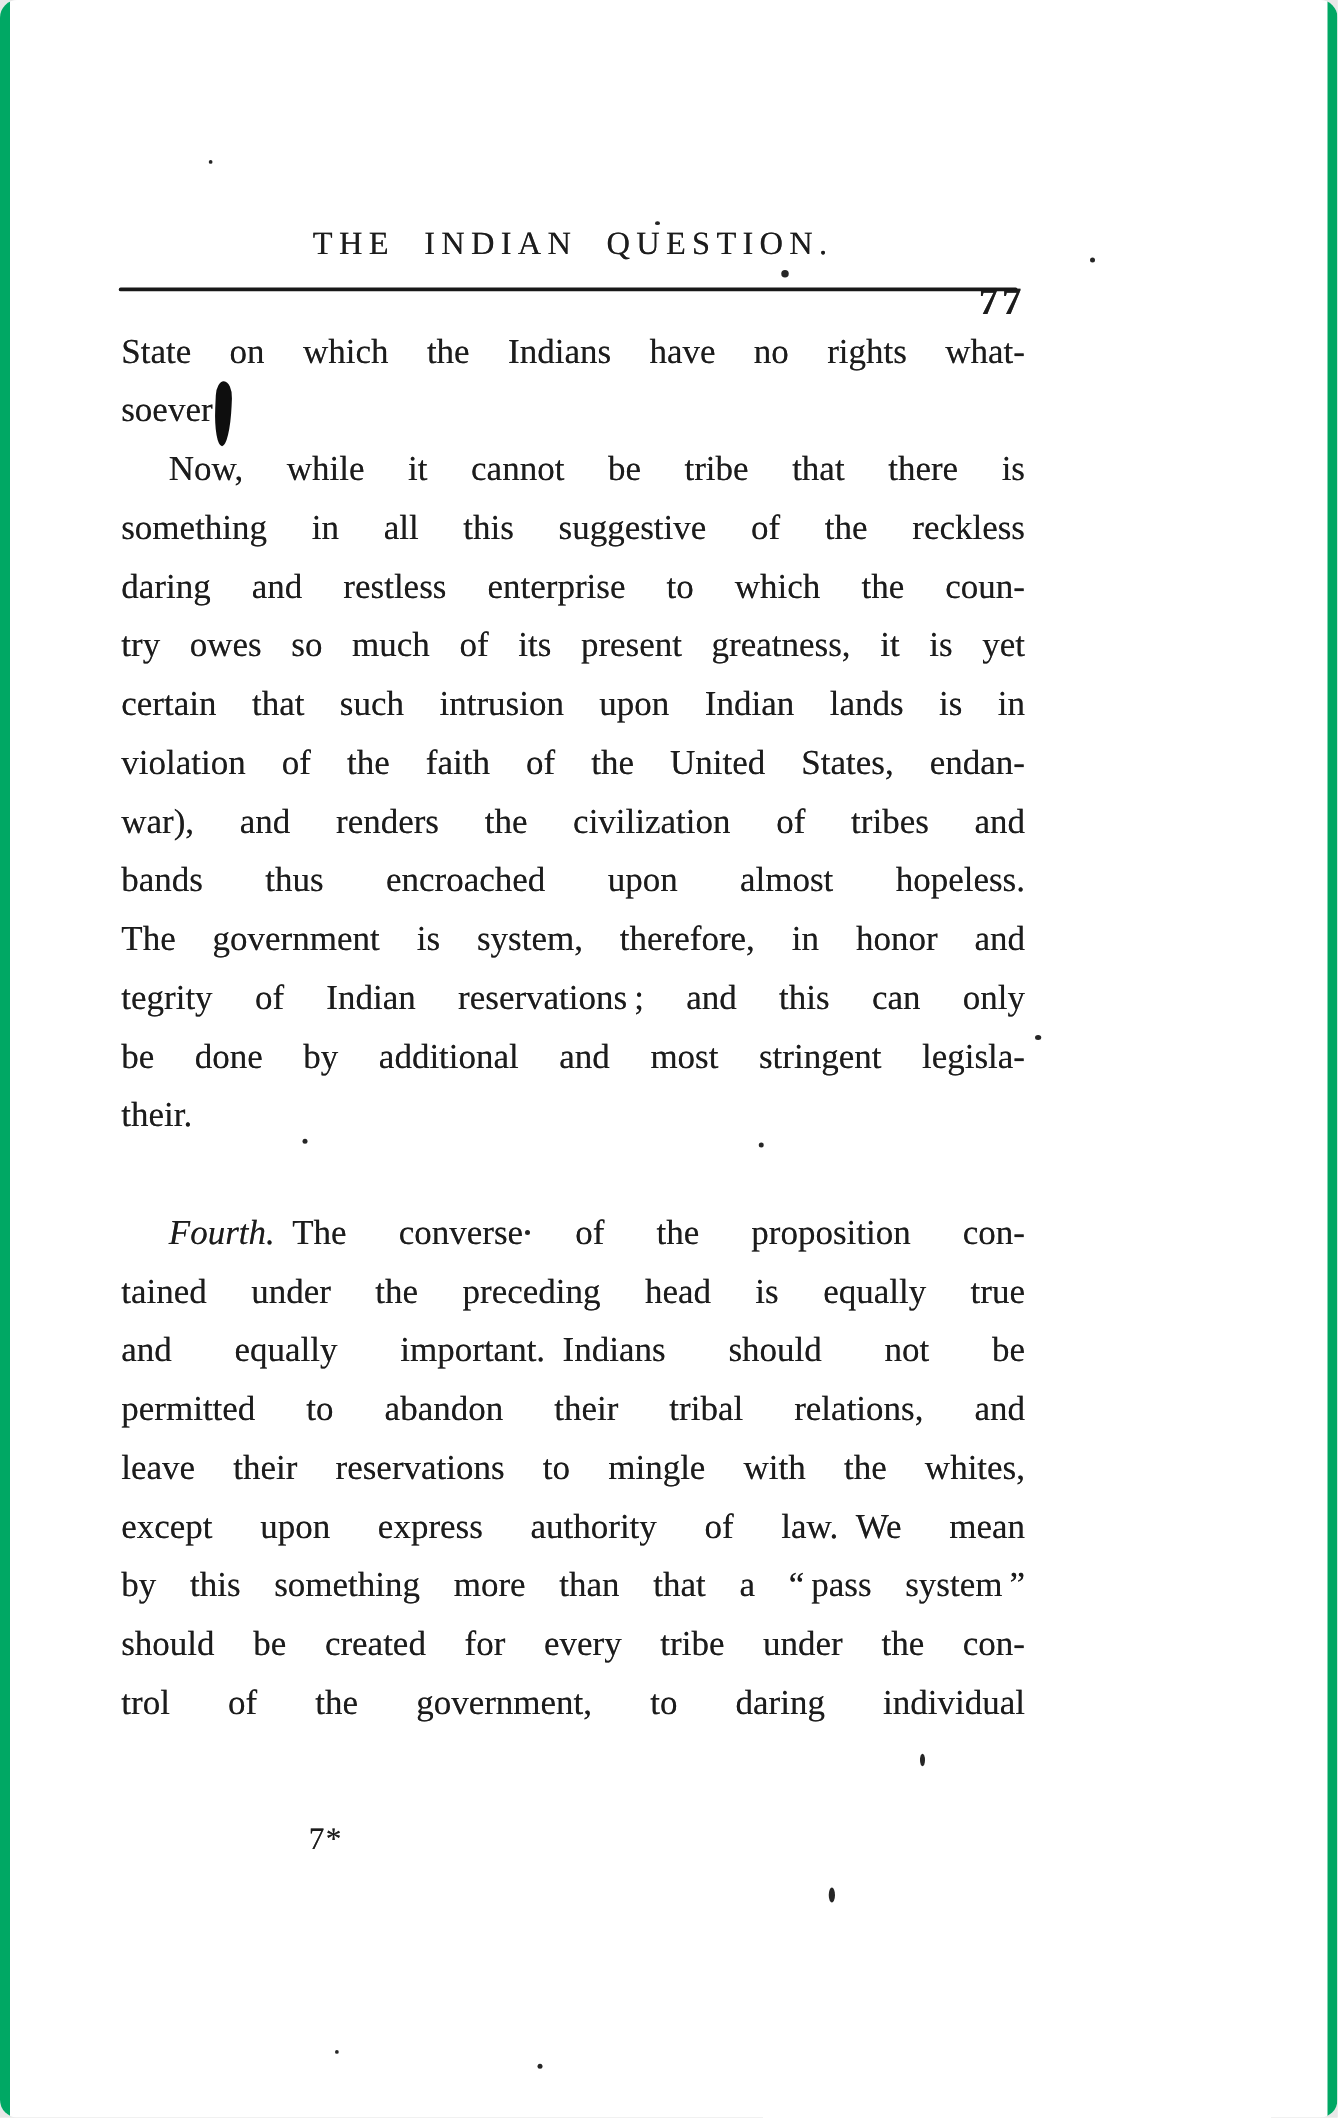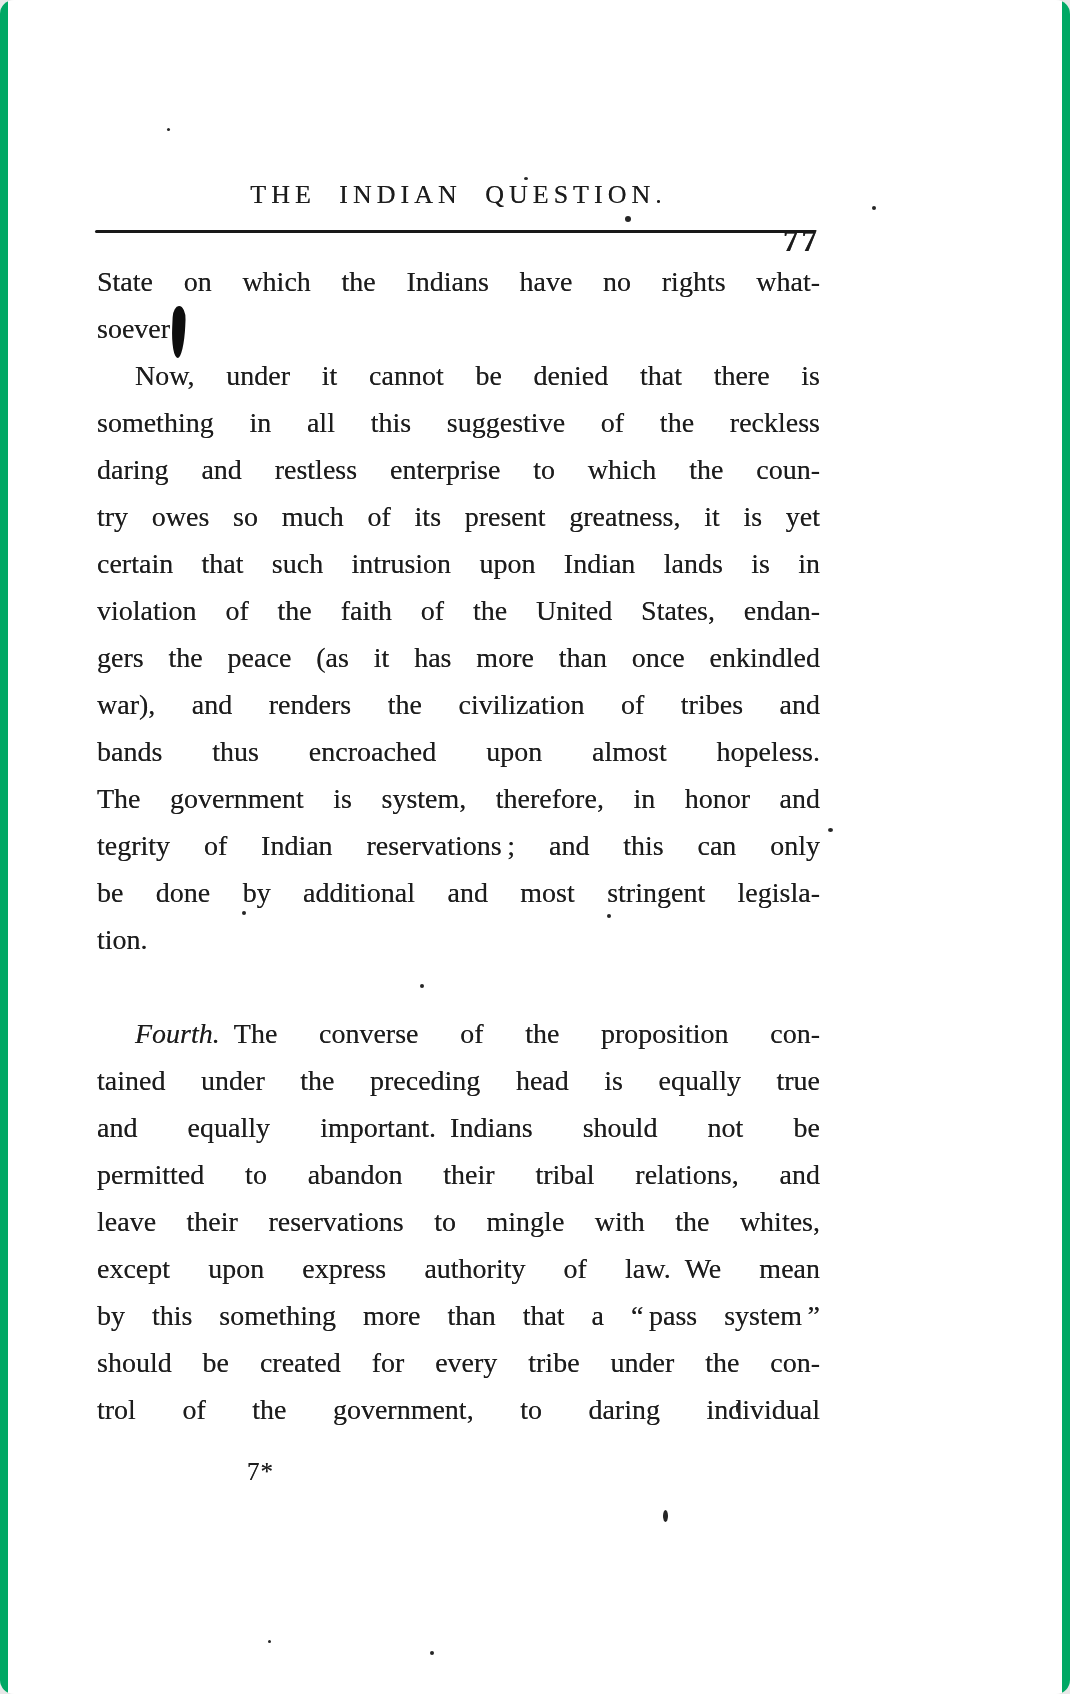--- a/index.html
+++ b/index.html
@@ -70,33 +70,32 @@
   <div class="edge-strip left"></div>
   <div class="edge-strip right"></div>
 
   <div class="running-head">THE INDIAN QUESTION.</div>
   <div class="page-number">77</div>
   <div class="head-rule"></div>
 
   <div class="page-body">
       <div class="line">State on which the Indians have no rights what-</div>
       <div class="line no-just">soever<span class="ink-blot"></span></div>
-      <div class="line indent">Now, under it cannot be denied that there is</div>
+      <div class="line indent">Now, while it cannot be tribe that there is</div>
       <div class="line">something in all this suggestive of the reckless</div>
       <div class="line">daring and restless enterprise to which the coun-</div>
       <div class="line">try owes so much of its present greatness, it is yet</div>
       <div class="line">certain that such intrusion upon Indian lands is in</div>
       <div class="line">violation of the faith of the United States, endan-</div>
-      <div class="line">gers the peace (as it has more than once enkindled</div>
       <div class="line">war), and renders the civilization of tribes and</div>
       <div class="line">bands thus encroached upon almost hopeless.</div>
       <div class="line">The government is system, therefore, in honor and</div>
       <div class="line">tegrity of Indian reservations ; and this can only</div>
       <div class="line">be done by additional and most stringent legisla-</div>
-      <div class="line no-just">tion.</div>
+      <div class="line no-just">their.</div>
       <div class="line indent gap"><span class="lead">Fourth.</span> The converse of the proposition con-</div>
       <div class="line">tained under the preceding head is equally true</div>
       <div class="line">and equally important. Indians should not be</div>
       <div class="line">permitted to abandon their tribal relations, and</div>
       <div class="line">leave their reservations to mingle with the whites,</div>
       <div class="line">except upon express authority of law. We mean</div>
       <div class="line">by this something more than that a “ pass system ”</div>
       <div class="line">should be created for every tribe under the con-</div>
       <div class="line">trol of the government, to daring individual</div>
     </div>

